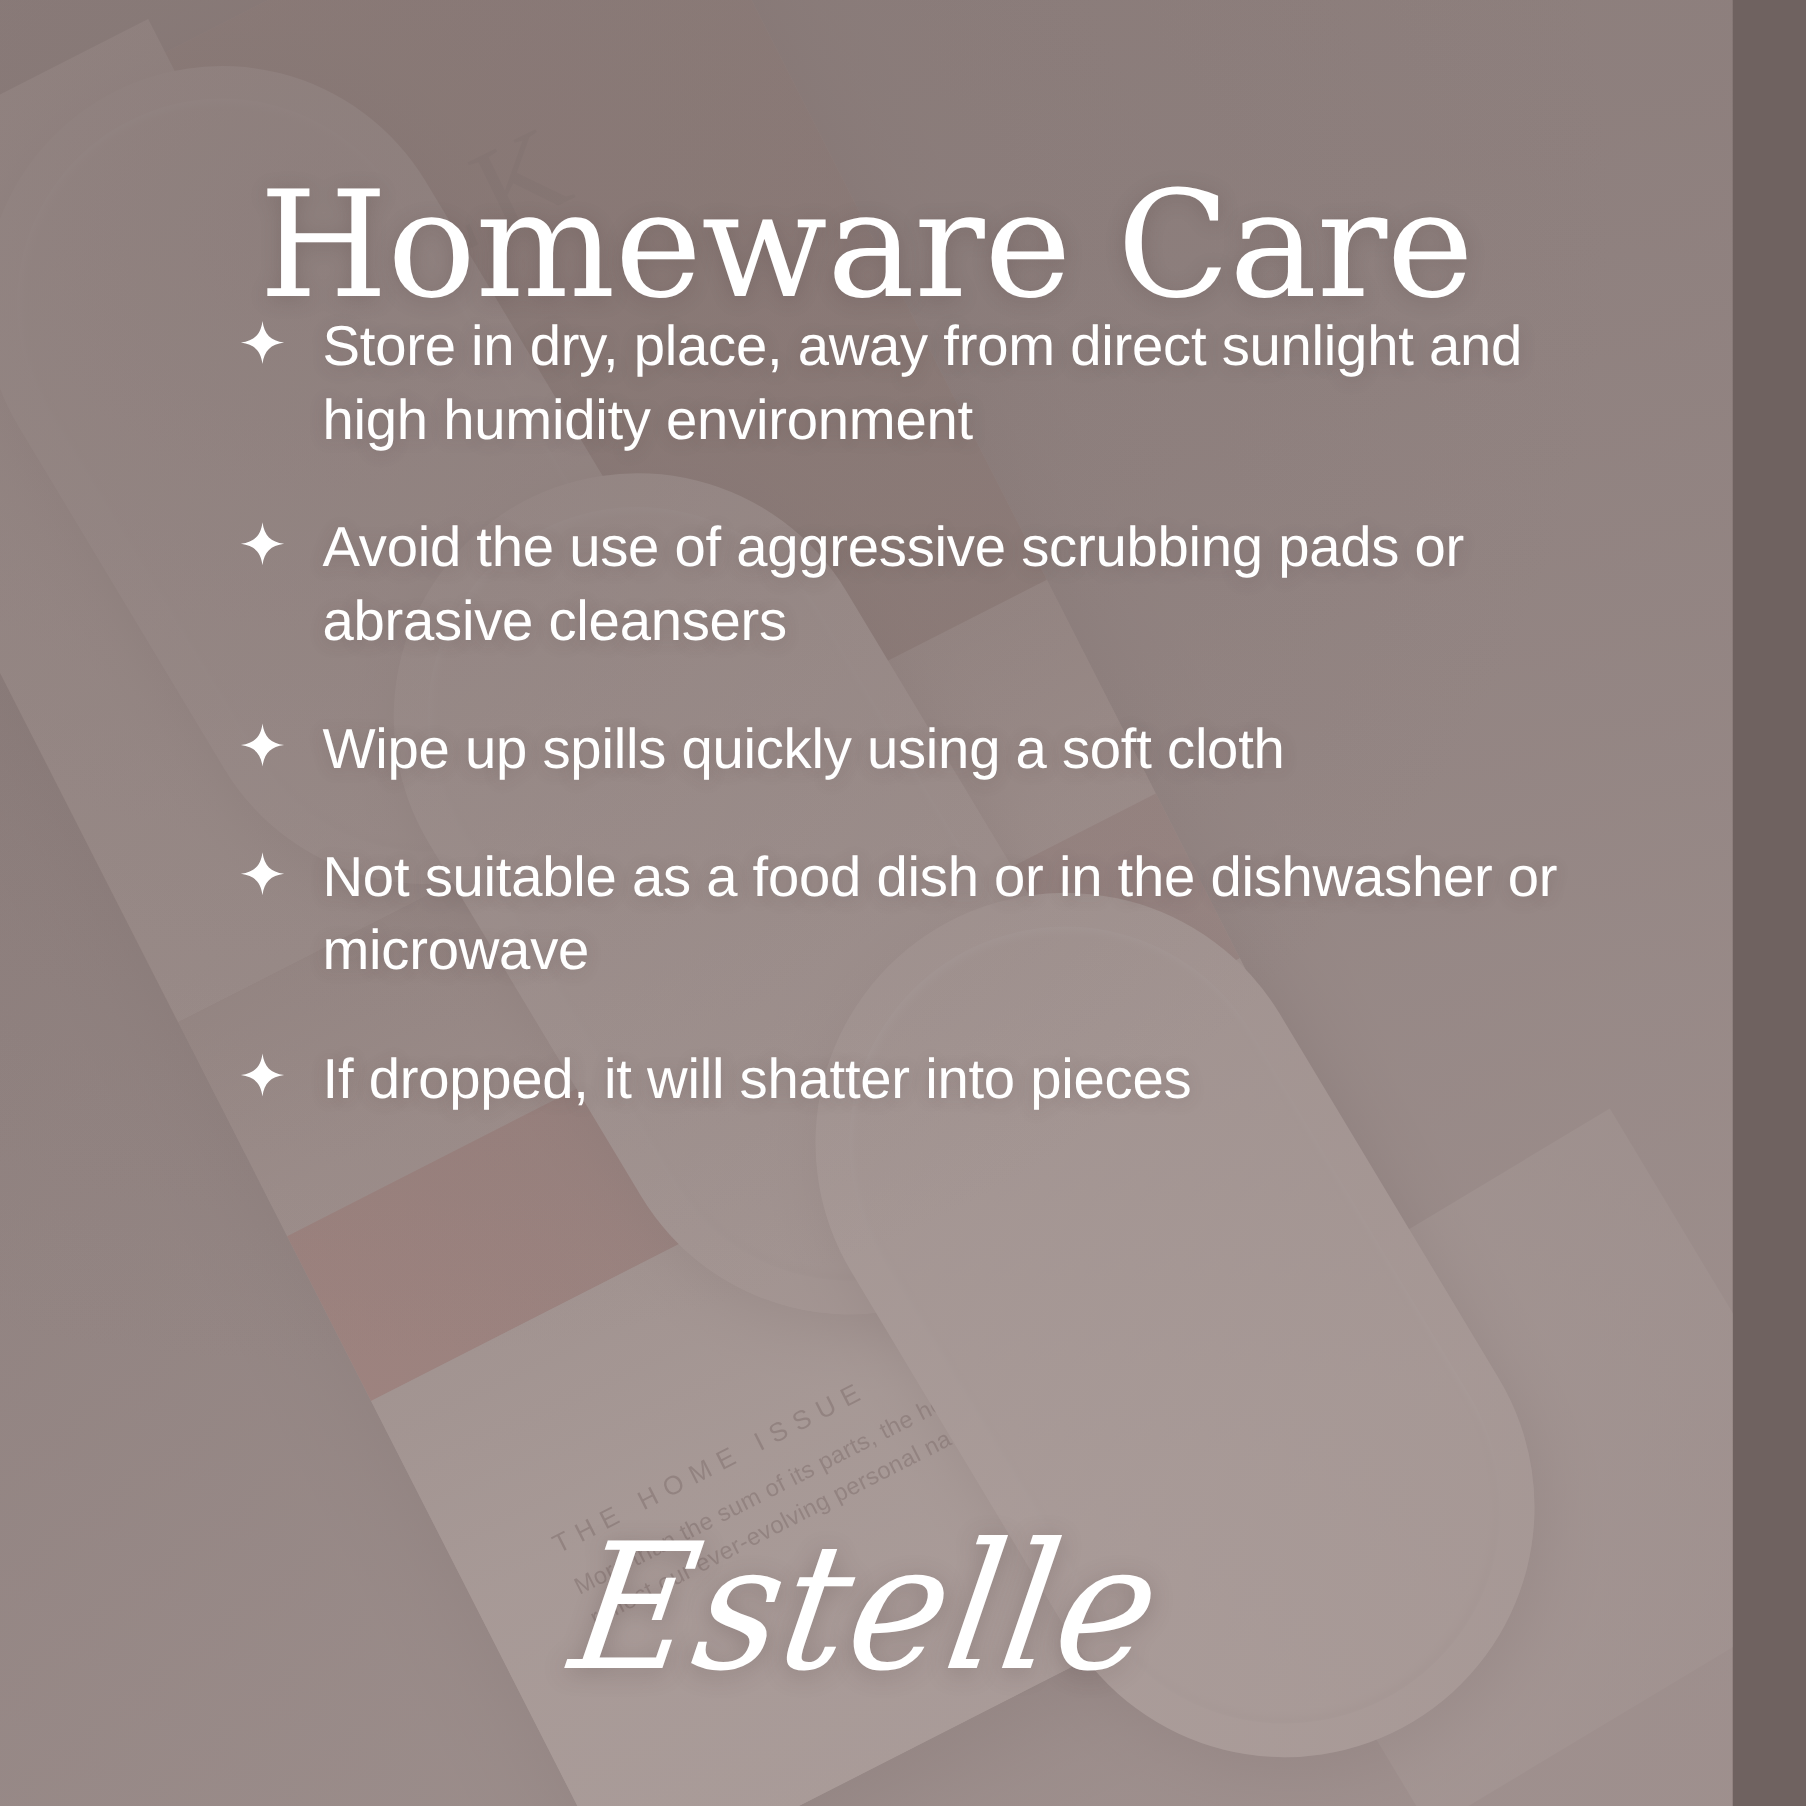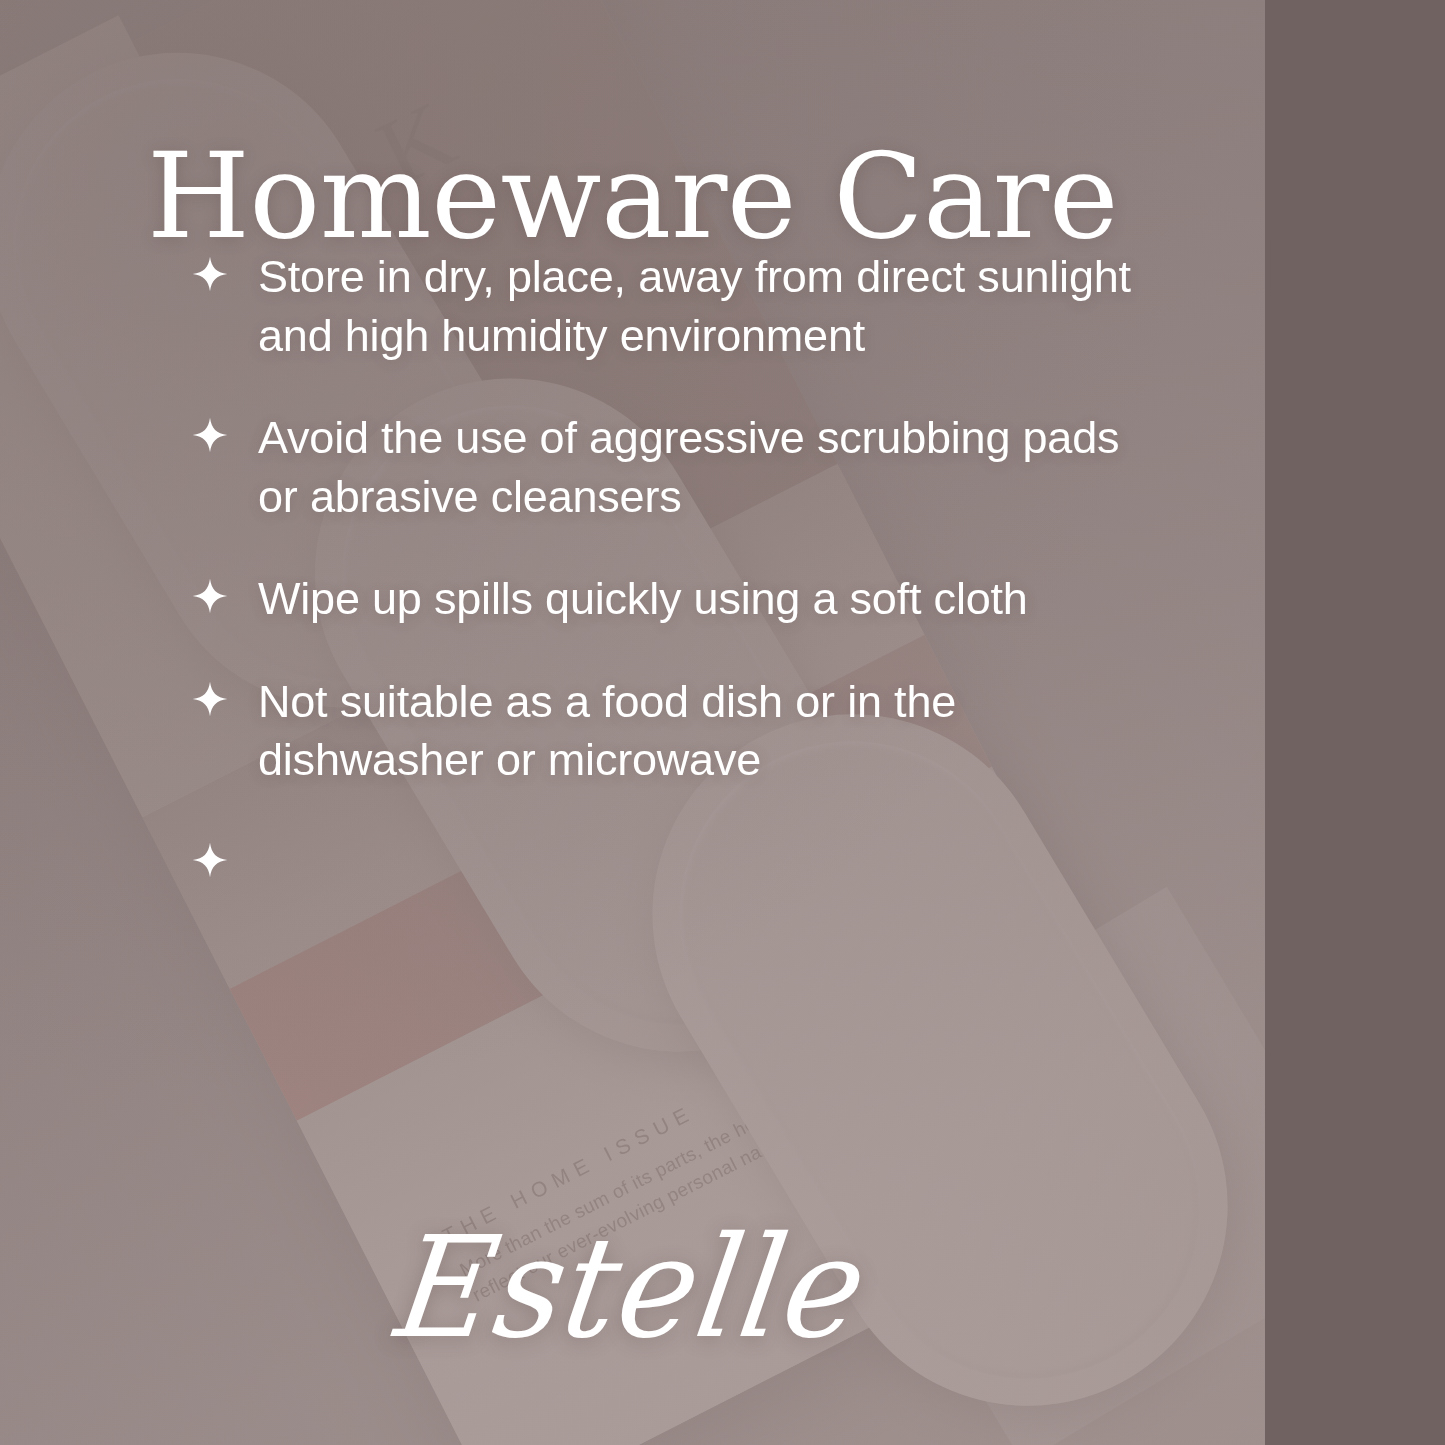--- a/index.html
+++ b/index.html
@@ -1,20 +1,20 @@
 <!DOCTYPE html>
 <html><head>
 <meta charset="utf-8">
 <style>
   html,body{margin:0;padding:0;background:#6f6260;}
   *{box-sizing:border-box;}
 
   #card{
     position:relative;
-    width:1265px;height:1445px;
+    width:1386px;height:1445px;
     overflow:hidden;
     font-family:"Liberation Sans", sans-serif;
     background:#8d7f7d;
   }
 
   
   #photo{
     position:absolute;inset:0;
     overflow:hidden;
   }
@@ -263,20 +263,21 @@
         </span>
         <span class="itxt">Not suitable as a food dish or in the dishwasher or microwave</span>
       </li>
 
       <li class="item">
         <span class="star">
           <svg viewBox="0 0 100 100" aria-hidden="true">
             <path d="M50 2 C54 32 68 46 98 50 C68 54 54 68 50 98 C46 68 32 54 2 50 C32 46 46 32 50 2 Z" fill="#ffffff"></path>
           </svg>
         </span>
+        <span class="itxt">If dropped, it will shatter into pieces</span>
       </li>
 
     </ul>
 
     <div id="signature">
       <span class="sigwrap">Estelle</span>
     </div>
 
   </div>
 </div>

